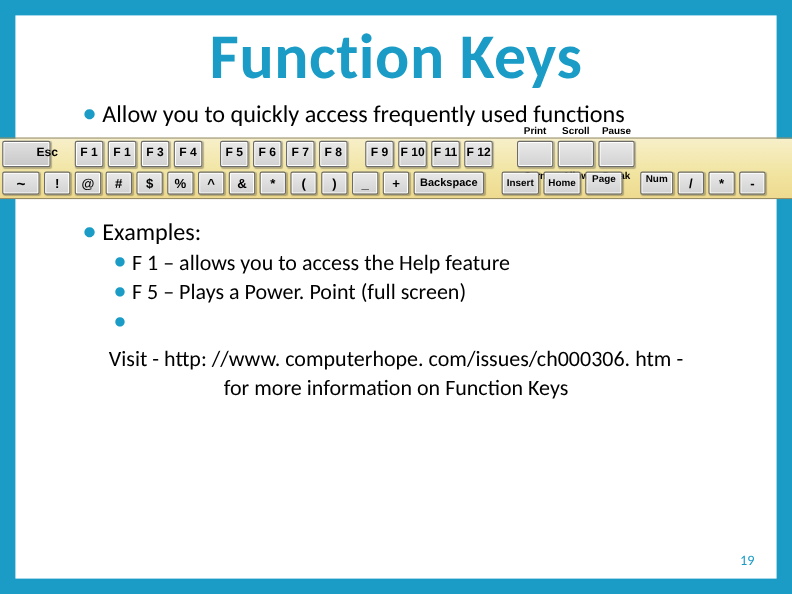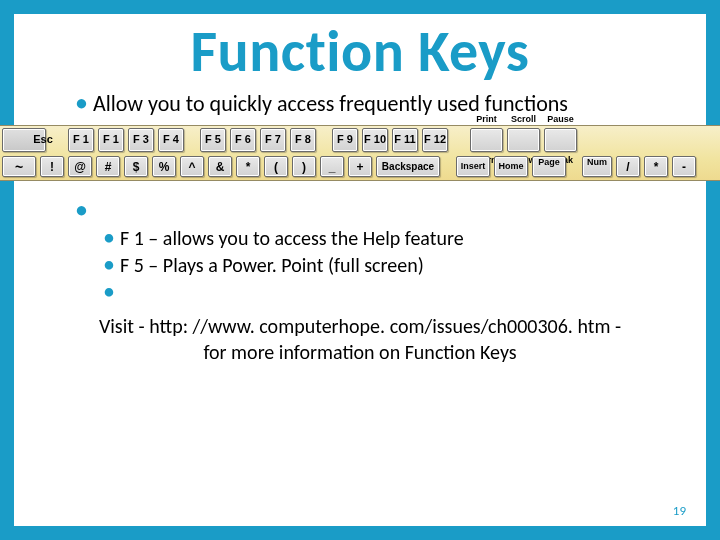--- a/index.html
+++ b/index.html
@@ -196,20 +196,21 @@
         <span> </span>
       </div>
       <div class="key numop">/</div>
       <div class="key numop">*</div>
       <div class="key numop">-</div>
     </div>
   </div>
 
   <div class="bullet2">
     <span class="dot">•</span>
+    <span>Examples:</span>
   </div>
   <div class="bullet3">
     <span class="dot">•</span>
     <span>F 1 – allows you to access the Help feature</span>
   </div>
   <div class="bullet3">
     <span class="dot">•</span>
     <span>F 5 – Plays a Power. Point (full screen)</span>
   </div>
   <div class="bullet3">

